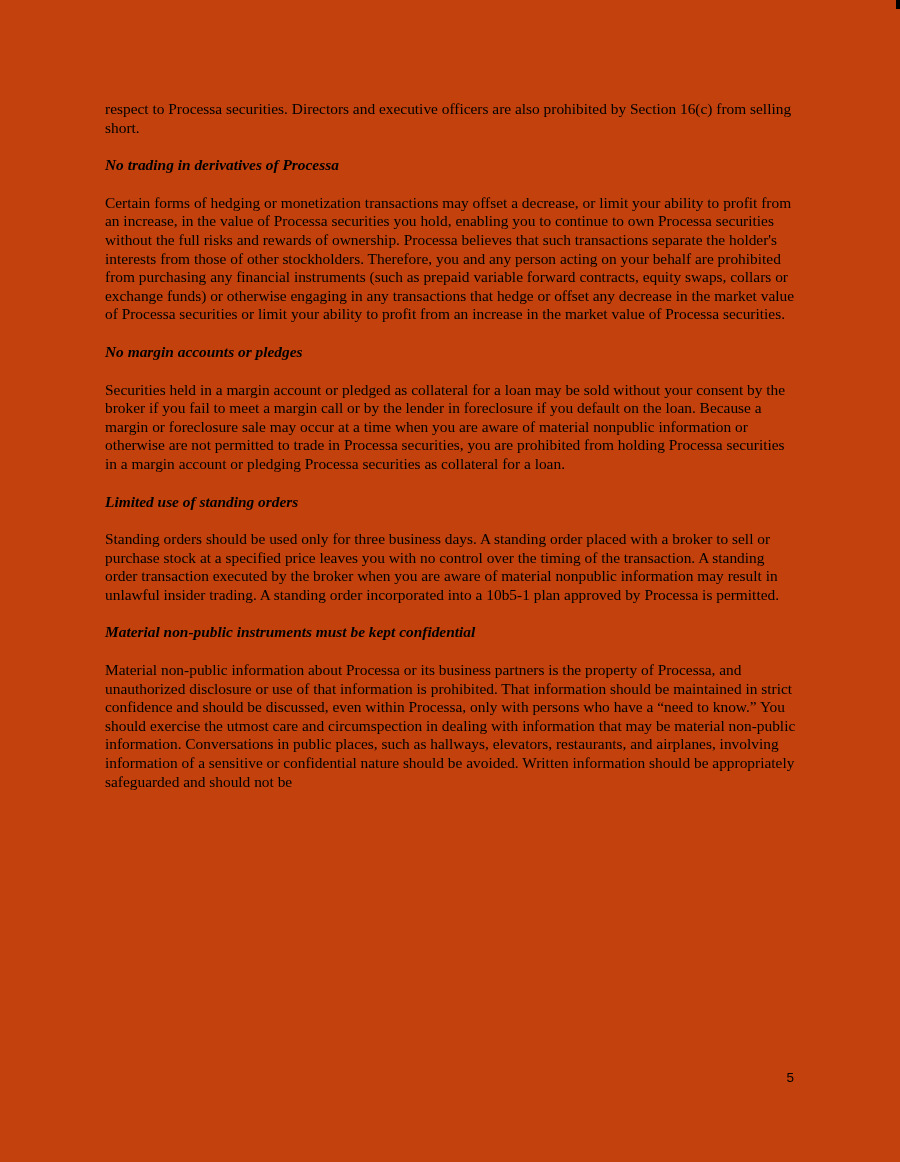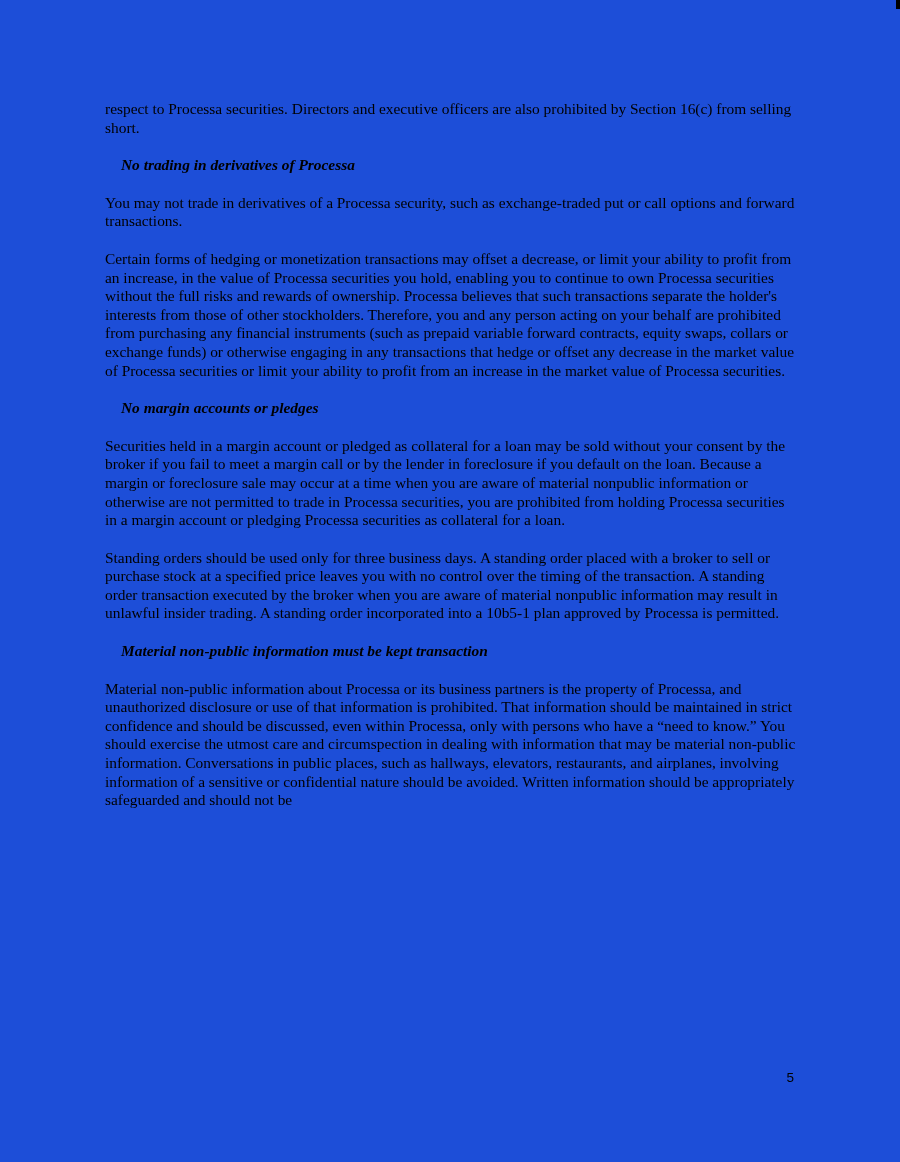--- a/index.html
+++ b/index.html
@@ -4,21 +4,21 @@
 <style>
   html, body {
     margin: 0;
     padding: 0;
     background: #ffffff;
   }
   .page {
     position: relative;
     width: 900px;
     height: 1162px;
-    background: #1d4ed8;
+    background: #c2410c;
     overflow: hidden;
     font-family: "Liberation Serif", serif;
     color: #000000;
   }
   .corner-artifact {
     position: absolute;
     top: 0;
     right: 0;
     width: 4px;
     height: 9px;
@@ -32,21 +32,21 @@
     text-align: left;
   }
   .content p {
     margin: 0 0 19px 0;
     font-size: 15.4px;
     line-height: 18.6px;
     font-weight: normal;
     font-style: normal;
   }
   .content h3 {
-    margin: 0 0 19px 16px;
+    margin: 0 0 19px 0;
     font-size: 15.4px;
     line-height: 18.6px;
     font-weight: bold;
     font-style: italic;
   }
   .page-footer {
     position: absolute;
     top: 1070px;
     right: 106px;
     font-family: "Liberation Sans", sans-serif;
@@ -60,30 +60,30 @@
 
 <div class="page">
 
   <div class="corner-artifact"></div>
 
   <main class="content">
 
     <p>respect to Processa securities. Directors and executive officers are also prohibited by Section 16(c) from selling short.</p>
 
     <h3>No trading in derivatives of Processa</h3>
-    <p>You may not trade in derivatives of a Processa security, such as exchange-traded put or call options and forward transactions.</p>
 
     <p>Certain forms of hedging or monetization transactions may offset a decrease, or limit your ability to profit from an increase, in the value of Processa securities you hold, enabling you to continue to own Processa securities without the full risks and rewards of ownership. Processa believes that such transactions separate the holder's interests from those of other stockholders. Therefore, you and any person acting on your behalf are prohibited from purchasing any financial instruments (such as prepaid variable forward contracts, equity swaps, collars or exchange funds) or otherwise engaging in any transactions that hedge or offset any decrease in the market value of Processa securities or limit your ability to profit from an increase in the market value of Processa securities.</p>
 
     <h3>No margin accounts or pledges</h3>
     <p>Securities held in a margin account or pledged as collateral for a loan may be sold without your consent by the broker if you fail to meet a margin call or by the lender in foreclosure if you default on the loan. Because a margin or foreclosure sale may occur at a time when you are aware of material nonpublic information or otherwise are not permitted to trade in Processa securities, you are prohibited from holding Processa securities in a margin account or pledging Processa securities as collateral for a loan.</p>
 
+    <h3>Limited use of standing orders</h3>
     <p>Standing orders should be used only for three business days. A standing order placed with a broker to sell or purchase stock at a specified price leaves you with no control over the timing of the transaction. A standing order transaction executed by the broker when you are aware of material nonpublic information may result in unlawful insider trading. A standing order incorporated into a 10b5-1 plan approved by Processa is permitted.</p>
 
 
-    <h3>Material non-public information must be kept transaction</h3>
+    <h3>Material non-public instruments must be kept confidential</h3>
     <p>Material non-public information about Processa or its business partners is the property of Processa, and unauthorized disclosure or use of that information is prohibited. That information should be maintained in strict confidence and should be discussed, even within Processa, only with persons who have a “need to know.” You should exercise the utmost care and circumspection in dealing with information that may be material non-public information. Conversations in public places, such as hallways, elevators, restaurants, and airplanes, involving information of a sensitive or confidential nature should be avoided. Written information should be appropriately safeguarded and should not be</p>
 
   </main>
 
   <div class="page-footer">5</div>
 
 </div>
 
 </body></html>

